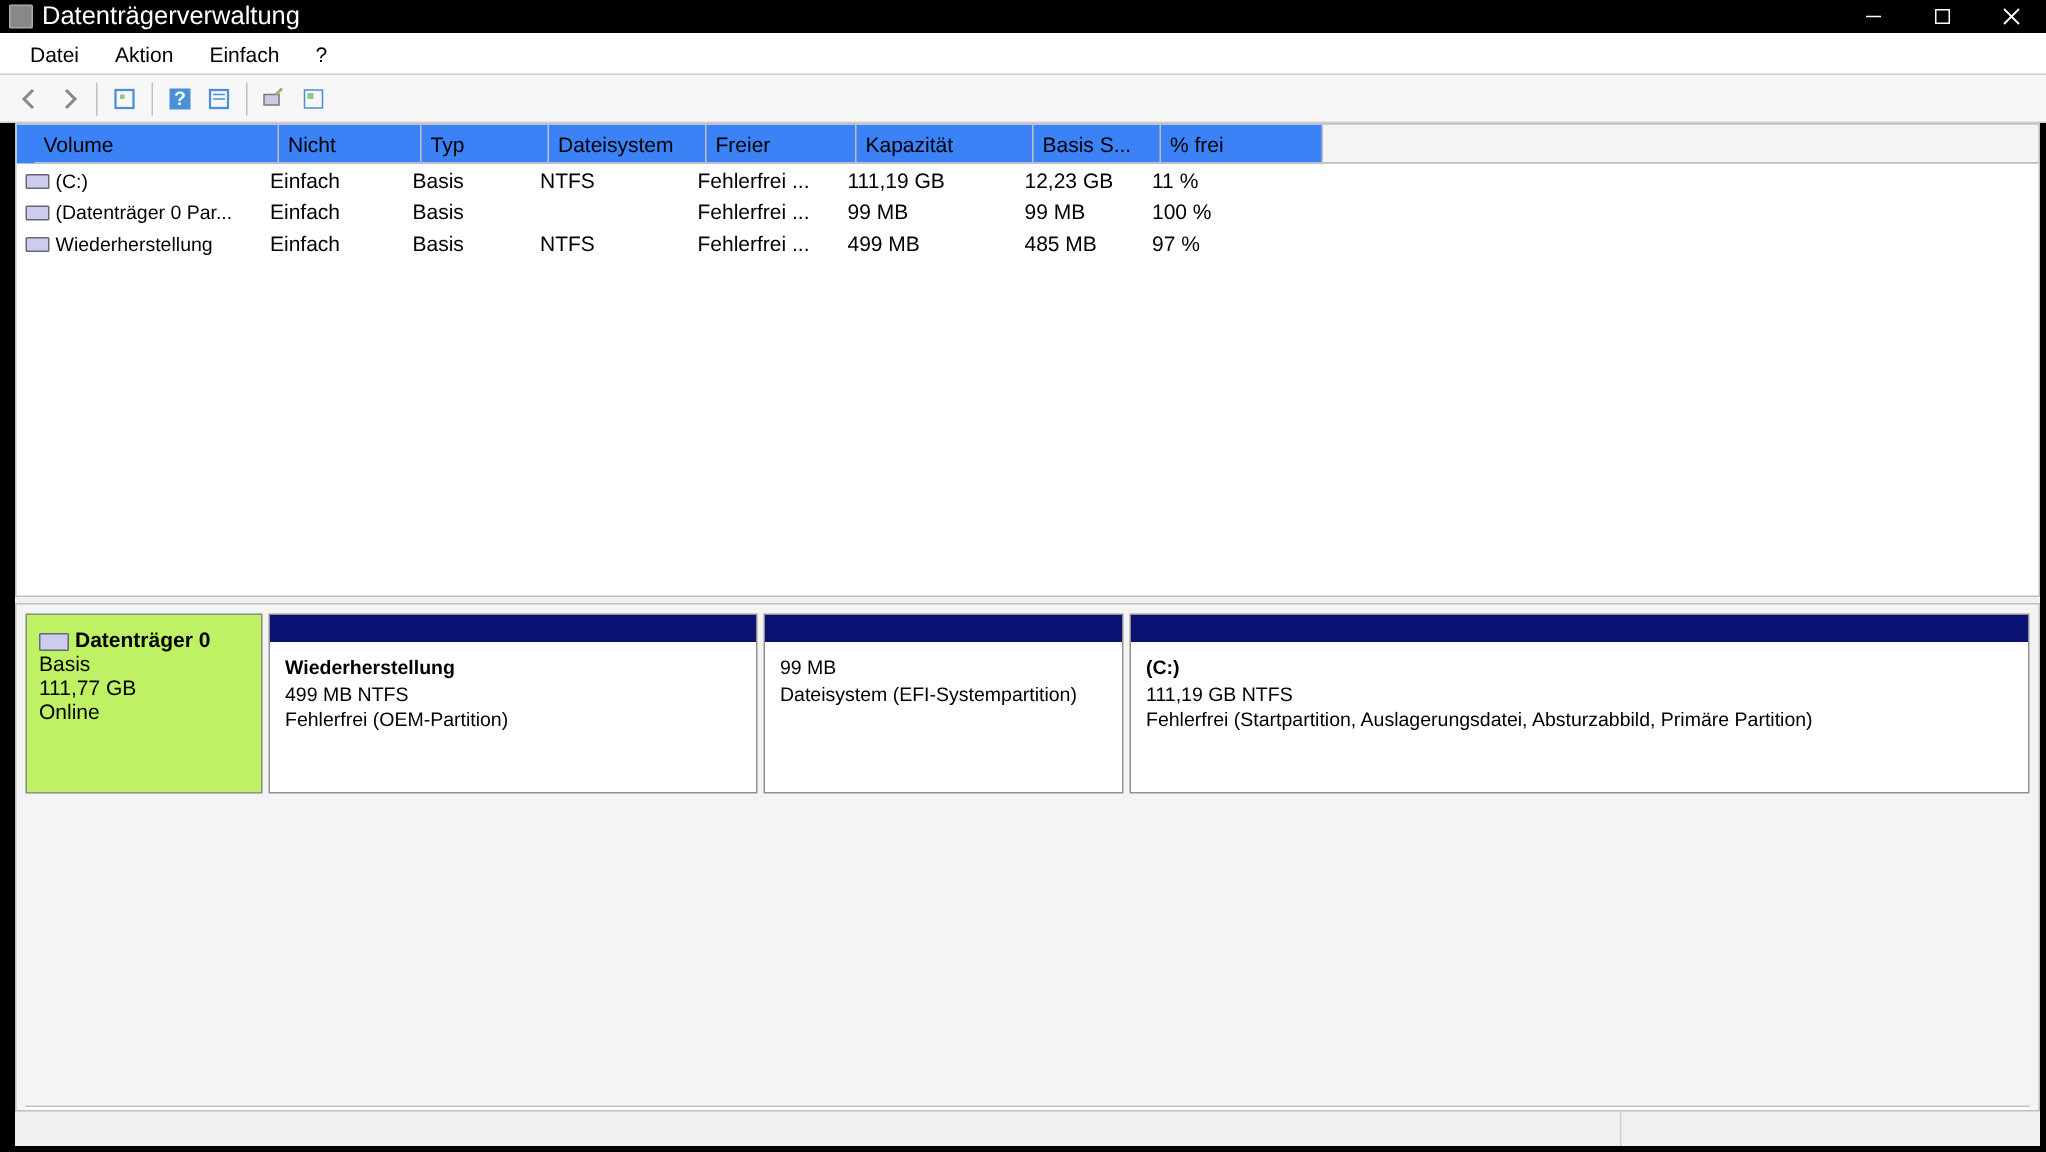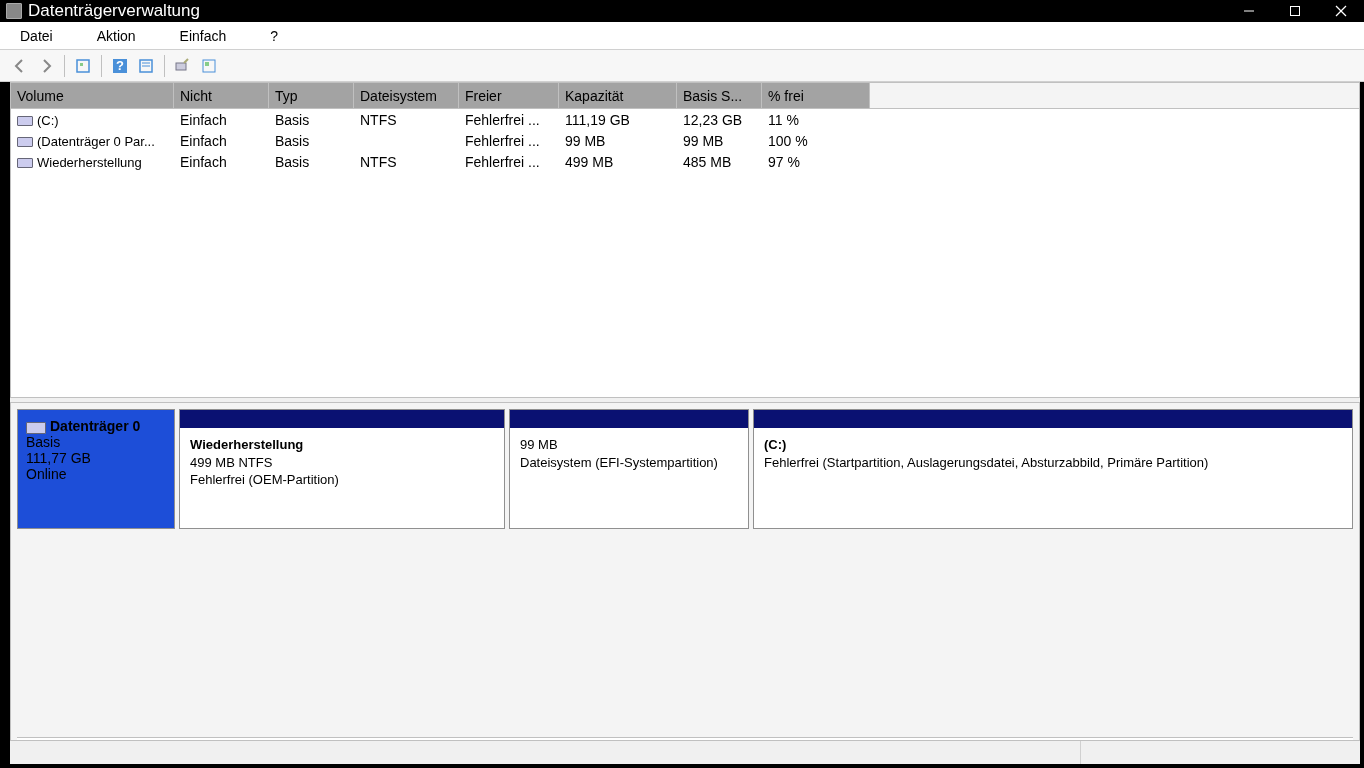--- a/index.html
+++ b/index.html
@@ -3,38 +3,38 @@
 <meta charset="utf-8">
 <style>
 * { box-sizing: border-box; margin: 0; padding: 0; font-family: "Segoe UI", Tahoma, sans-serif; font-size: 13px; }
 body { background: #000; width: 1364px; height: 768px; overflow: hidden; }
 .titlebar { height: 22px; background: #000; color: #fff; display: flex; align-items: center; padding-left: 6px; }
 .titlebar .title { flex: 1; font-size: 17px; }
 .titlebar .winbtns { display: flex; }
 .titlebar .winbtn { width: 46px; height: 22px; display: flex; align-items: center; justify-content: center; color: #fff; }
 .titlebar .winbtn svg { width: 12px; height: 12px; }
 .app-icon { width: 16px; height: 16px; margin-right: 6px; background: #888; border: 1px solid #aaa; border-radius:1px; }
-.menubar { height: 28px; background: #fff; display: flex; align-items: center; padding: 0 8px; border-bottom: 1px solid #d0d0d0; gap: 20px; }
+.menubar { height: 28px; background: #fff; display: flex; align-items: center; padding: 0 8px; border-bottom: 1px solid #d0d0d0; }
 .menuitem { padding: 4px 12px; font-size: 14px; }
 .toolbar { height: 32px; background: #f7f7f7; display: flex; align-items: center; padding: 0 8px; gap: 2px; border-bottom: 1px solid #d0d0d0; }
 .toolbtn { width: 24px; height: 24px; display: flex; align-items: center; justify-content: center; border: 1px solid transparent; }
 .toolsep { width: 1px; height: 22px; background: #c0c0c0; margin: 0 4px; }
 .workarea { position: absolute; top: 82px; left: 10px; right: 4px; bottom: 4px; background: #fff; display: flex; flex-direction: column; }
 .top-pane { height: 316px; border: 1px solid #c0c0c0; background: #fff; overflow: hidden; }
-.header-row { display: flex; background: #a3a3a3; height: 26px; }
+.header-row { display: flex; background: #3b82f6; height: 26px; padding-left: 12px; }
 .hcell { border-right: 1px solid #c0c0c0; border-bottom: 1px solid #c0c0c0; display: flex; align-items: center; padding: 0 6px; font-size: 14px; position: relative; }
 .hcell:first-child { border-left: none; }
 .filler-h { flex: 1; border-bottom: 1px solid #c0c0c0; background: #f4f4f4; }
 .data-row { display: flex; height: 21px; align-items: center; }
 .dcell { padding: 0 6px; font-size: 14px; white-space: nowrap; overflow: hidden; text-overflow: ellipsis; }
 .vol-icon { width: 16px; height: 10px; background: #cce; border: 1px solid #667; margin-right: 4px; display: inline-block; vertical-align: middle; border-radius:1px;}
 .splitter { height: 4px; background: #f0f0f0; cursor: row-resize;}
 .bottom-pane { flex: 1; border: 1px solid #c0c0c0; background: #f4f4f4; padding: 6px 6px 0 6px; overflow: hidden; display:flex; flex-direction:column;}
 .disk-row { display: flex; height: 120px; gap:4px;}
-.disk-header { width: 158px; background: #1d4ed8; border: 1px solid #909090; padding: 8px 8px; }
+.disk-header { width: 158px; background: #bef264; border: 1px solid #909090; padding: 8px 8px; }
 .disk-header .dh-icon { display:inline-block; width: 20px; height: 12px; background: #cce; border:1px solid #667; margin-right:4px; vertical-align:middle; border-radius:1px;}
 .disk-header .dh-name { font-weight: bold; font-size: 14px; }
 .disk-header .dh-line { font-size: 14px; }
 .partition { background: #fff; border: 1px solid #909090; display: flex; flex-direction: column; }
 .part-bar { height: 18px; background: #0a1172; }
 .part-body { padding: 8px 10px; font-size: 14px; line-height: 1.35; }
 .part-name { font-weight: bold; }
 .bottom-fill {flex:1;}
 .legend { height: 26px; border-top: 1px solid #c0c0c0; background: #fff; display: flex; align-items: center; padding: 0 6px; gap: 6px; font-size: 14px; }
 .legend .swatch { width: 14px; height: 14px; display: inline-block; }
@@ -199,20 +199,21 @@
           <div class="part-name"></div>
           <div>99 MB</div>
           <div>Dateisystem (EFI-Systempartition)</div>
         </div>
       </div>
 
       <div class="partition" style="flex:1">
         <div class="part-bar"></div>
         <div class="part-body">
           <div class="part-name">(C:)</div>
+          <div>111,19 GB NTFS</div>
           <div>Fehlerfrei (Startpartition, Auslagerungsdatei, Absturzabbild, Primäre Partition)</div>
         </div>
       </div>
     </div>
     <div class="bottom-fill"></div>
     <div class="legend">
       <span class="swatch s-black"></span>
       <span>Nicht zugeordnet</span>
       <span class="swatch s-blue"></span>
       <span>Primäre Partition</span>

